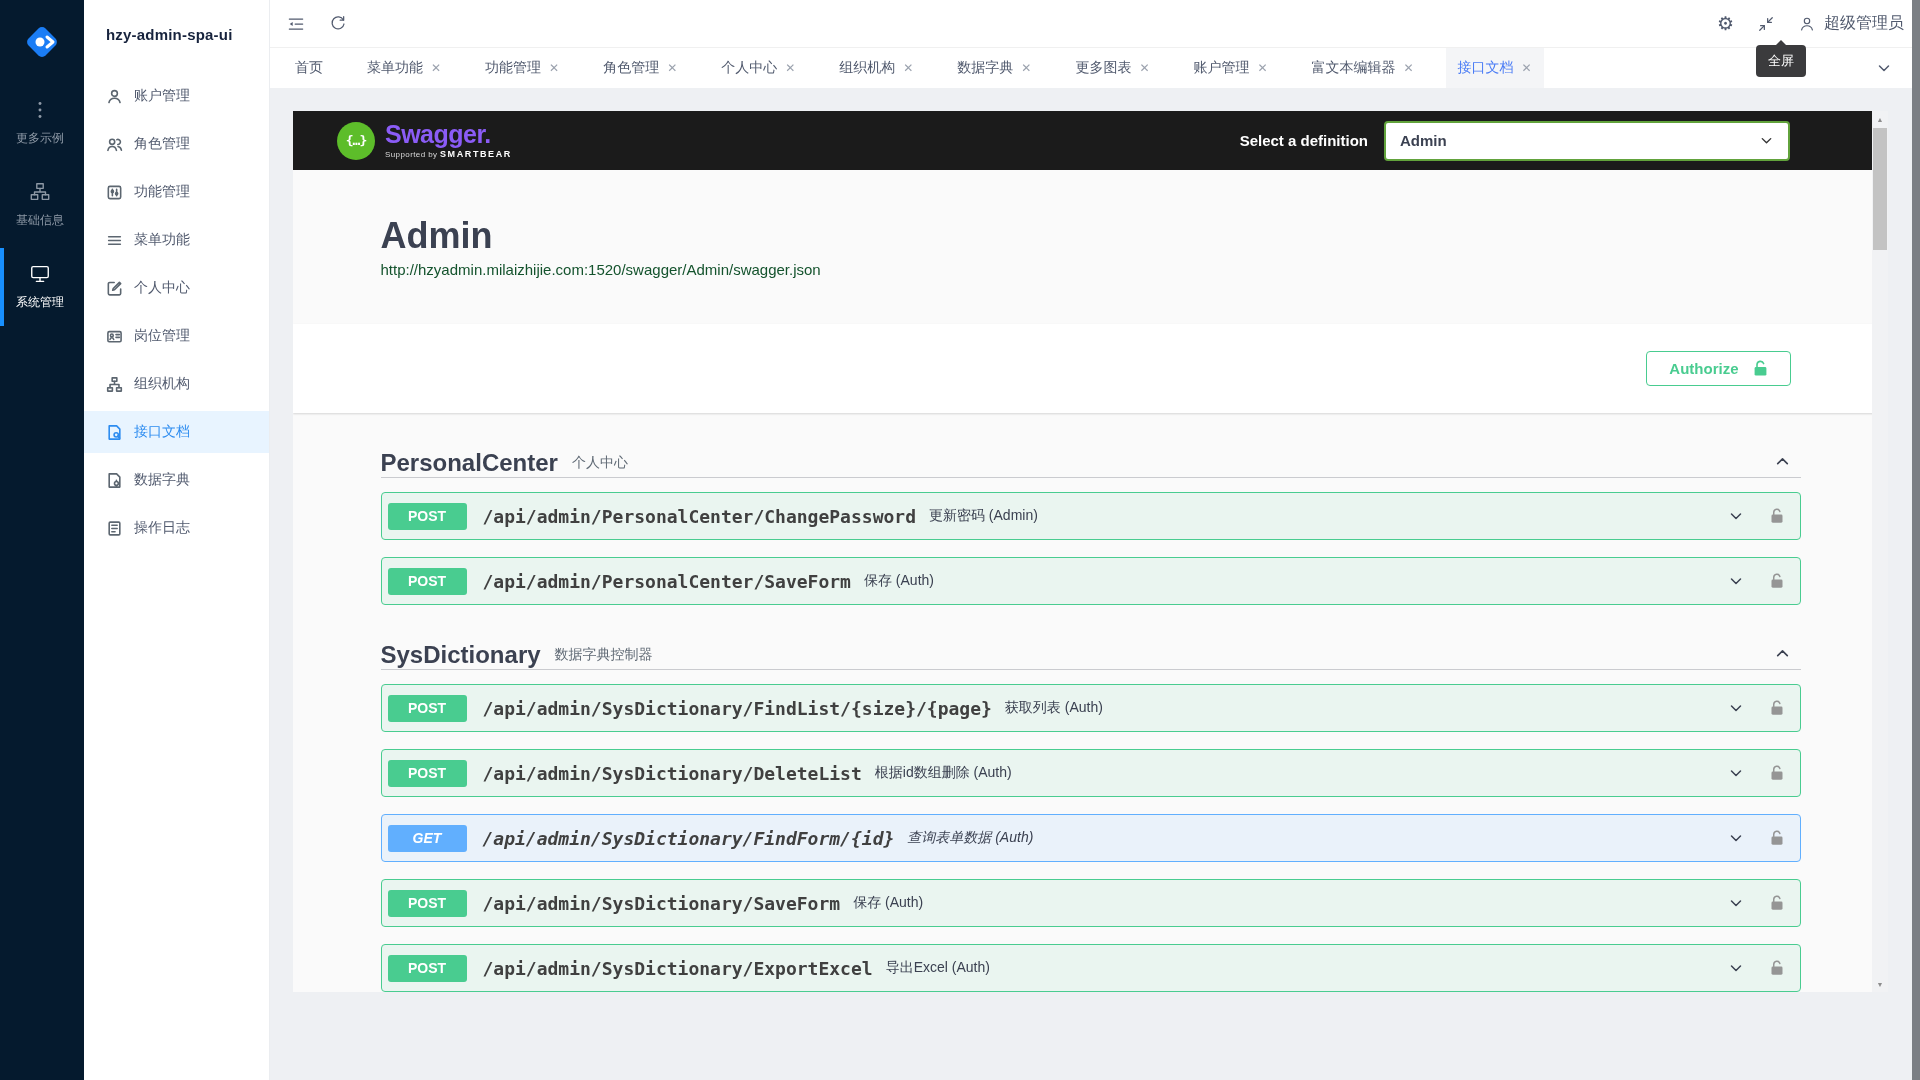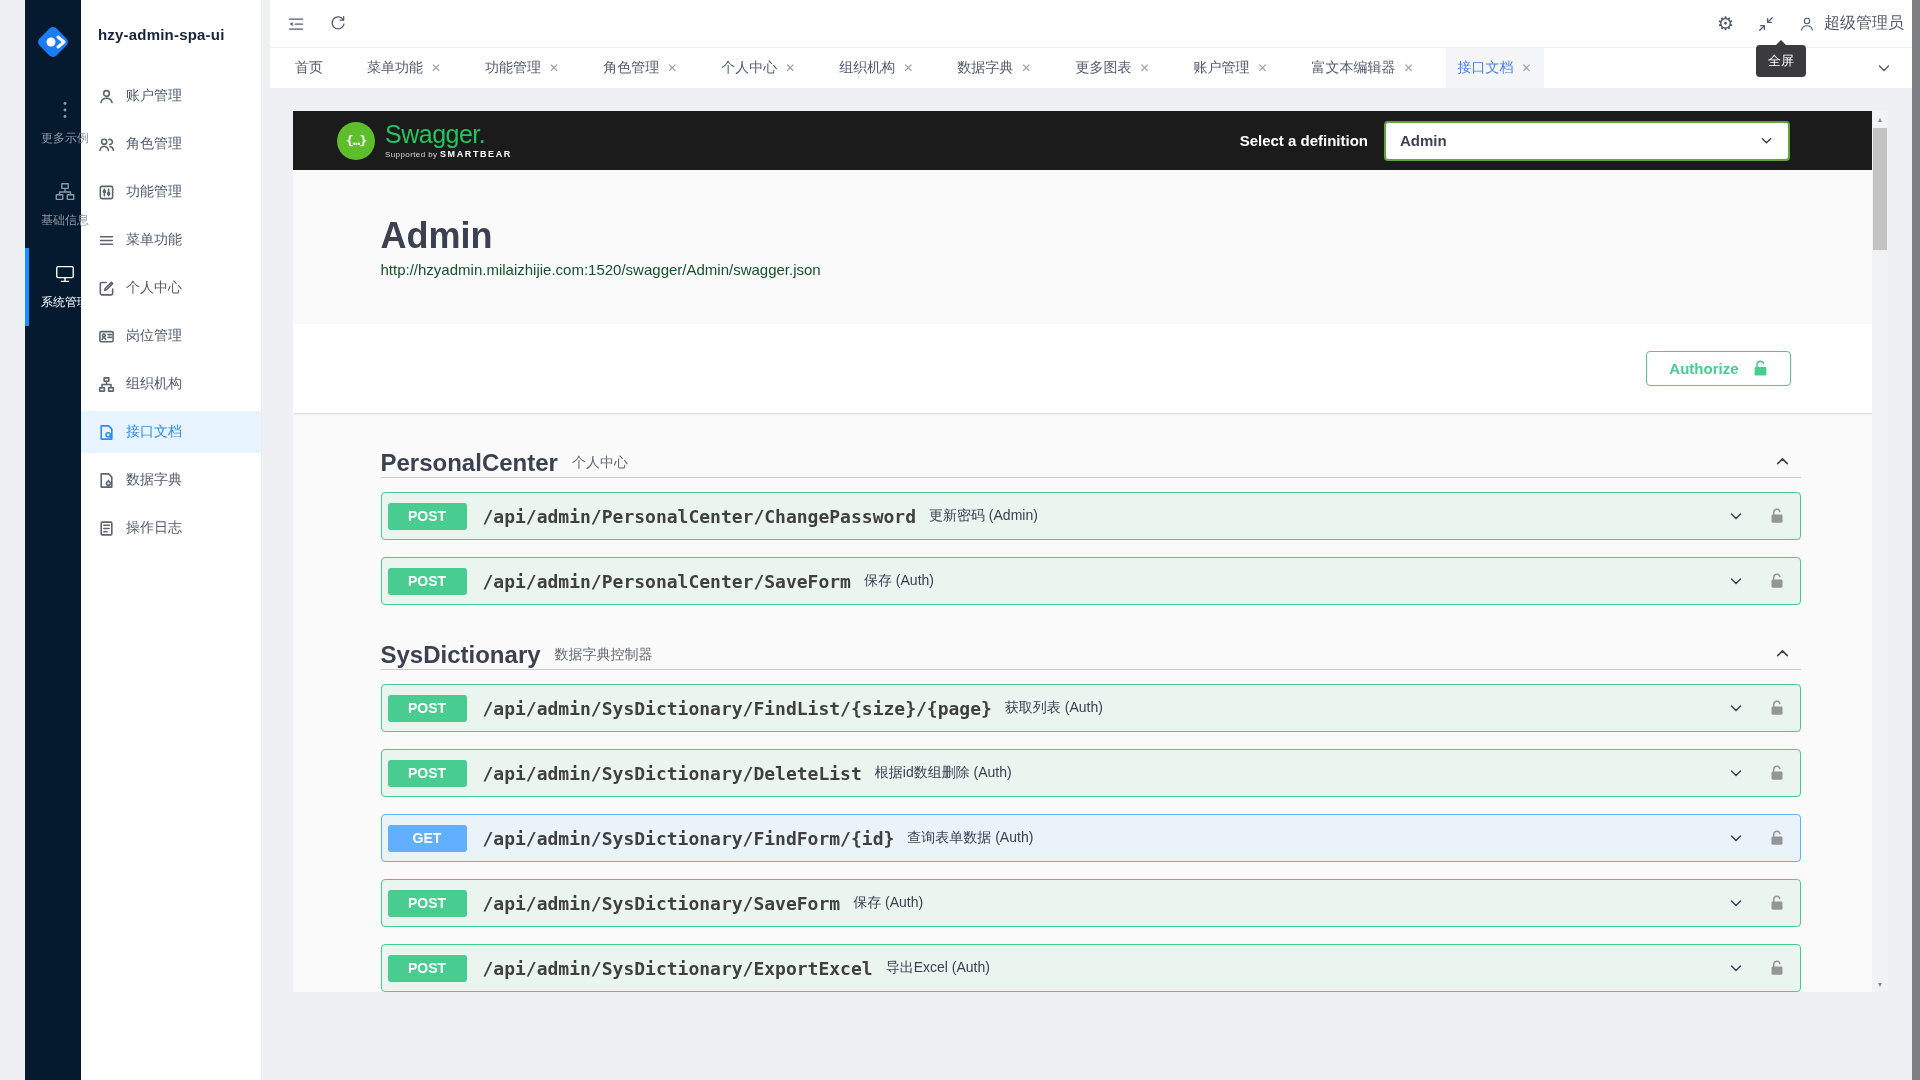--- a/index.html
+++ b/index.html
@@ -1,28 +1,28 @@
 <!DOCTYPE html>
 <html><head>
 <meta charset="utf-8">
 <style>
   * { margin:0; padding:0; box-sizing:border-box; }
   html,body { width:1920px; height:1080px; font-family:"Liberation Sans", sans-serif; }
   #app { position:relative; width:1920px; height:1080px; background:#eef0f3; overflow:hidden; }
 
   
-  .rail { position:absolute; left:0; top:0; width:56px; height:1080px; background:#051a2e; z-index:10;margin-left:25px; }
+  .rail { position:absolute; left:0; top:0; width:84px; height:1080px; background:#051a2e; z-index:10; }
   .rail-logo { width:44px; height:44px; margin:20px auto 24px; display:block; }
   .rail-item { position:relative; width:80px; height:70px; margin-bottom:12px; display:flex; flex-direction:column; align-items:center; justify-content:center; gap:9px; color:#8e99a6; font-size:12px; cursor:pointer; }
   .rail-item.active { color:#ffffff; }
   .rail-item .ind { position:absolute; left:0; top:-4px; width:4px; height:78px; background:#1890ff; }
   .rail-item svg { width:22px; height:22px; }
 
   
-  .sidebar { position:absolute; left:72px; top:0; width:190px; height:1080px; background:#ffffff; border-right:1px solid #ebedf0; z-index:9; }
+  .sidebar { position:absolute; left:80px; top:0; width:190px; height:1080px; background:#ffffff; border-right:1px solid #ebedf0; z-index:9; }
   .sidebar-title { padding:26px 0 0 26px; font-size:15px; font-weight:bold; color:#17233d; letter-spacing:.2px; }
   .menu { margin-top:32px; }
   .menu-item { height:42px; margin-bottom:6px; display:flex; align-items:center; padding-left:26px; gap:11px; font-size:14px; color:#515a6e; cursor:pointer; }
   .menu-item svg { width:17px; height:17px; stroke:#5c6670; }
   .menu-item.active { background:#e8f4ff; color:#2d8cf0; }
   .menu-item.active svg { stroke:#2d8cf0; }
 
   
   .topbar { position:absolute; left:270px; top:0; width:1650px; height:48px; background:#fff; border-bottom:1px solid #f0f0f0; display:flex; align-items:center; padding:0 16px; }
   .tb-icon { width:20px; height:20px; margin-right:22px; cursor:pointer; color:#515a6e; }
@@ -44,21 +44,21 @@
   .tooltip::before { content:""; position:absolute; top:-5px; left:50%; margin-left:-5px; border-left:5px solid transparent; border-right:5px solid transparent; border-bottom:5px solid #3b3b3d; }
 
   
   .main { position:absolute; left:270px; top:88px; width:1650px; height:992px; background:#eef0f3; }
   .panel { position:absolute; left:293px; top:111px; width:1595px; height:881px; background:#fafafa; overflow:hidden; z-index:5; }
 
   .sw-topbar { width:1579px; height:59px; background:#1b1b1b; display:flex; align-items:center; padding:0 82px 0 44px; }
   .sw-logo { display:flex; align-items:center; gap:10px; }
   .logo-circle { width:38px; height:38px; border-radius:50%; background:#5dbd2a; color:#fff; display:flex; align-items:center; justify-content:center; font-family:"DejaVu Sans Mono",monospace; font-size:13px; font-weight:bold; letter-spacing:-1px; }
   .logo-texts { display:flex; flex-direction:column; }
-  .logo-main { color:#22c55e; font-size:25px; font-weight:normal; line-height:25px; letter-spacing:-.5px; }
+  .logo-main { color:#8b5cf6; font-size:25px; font-weight:bold; line-height:25px; letter-spacing:-.5px; }
   .logo-sub { margin-top:2px; color:#d8d8d8; font-size:8px; letter-spacing:.4px; }
   .logo-sub b { font-size:9px; letter-spacing:1.6px; color:#fff; }
   .sw-select-group { margin-left:auto; display:flex; align-items:center; gap:16px; }
   .sw-select-label { color:#fff; font-size:15px; font-weight:bold; }
   .sw-select { width:406px; height:40px; background:#fff; border:2px solid #62a33c; border-radius:4px; display:flex; align-items:center; padding:0 14px; cursor:pointer; }
   .sw-select span { font-size:15px; font-weight:bold; color:#3b4151; }
   .sw-select svg { margin-left:auto; width:15px; height:15px; stroke:#333; }
 
   .sw-body { width:1420px; margin:0 auto; }
   .sw-info { padding-top:45px; }
@@ -72,21 +72,21 @@
 
   .sw-section { margin-top:36px; }
   .sw-sec-head { display:flex; align-items:center; border-bottom:1px solid rgba(59,65,81,.25); cursor:pointer; }
   .sw-sec-name { font-size:24px; font-weight:bold; color:#3b4151; }
   .sw-sec-desc { margin-left:14px; font-size:14px; color:#606a75; }
   .sw-sec-arrow { margin-left:auto; margin-right:10px; }
   .sw-sec-arrow svg { width:17px; height:17px; stroke:#3b4151; }
   .sw-rows { margin-top:14px; }
   .sw-row { height:48px; margin-bottom:17px; border:1px solid; border-radius:4px; display:flex; align-items:center; padding:0 16px 0 6px; cursor:pointer; }
   .sw-row.post { background:rgba(73,204,144,.09); border-color:#49cc90; }
-  .sw-row.get  { background:rgba(97,175,254,.10); border-color:#61affe; }
+  .sw-row.get  { background:rgba(97,175,254,.10); border-color:#61affe;font-style:italic; }
   .method-badge { min-width:79px; height:27px; border-radius:3px; display:flex; align-items:center; justify-content:center; color:#fff; font-size:14px; font-weight:bold; }
   .post .method-badge { background:#49cc90; }
   .get  .method-badge { background:#61affe; }
   .row-path { margin-left:16px; font-family:"DejaVu Sans Mono",monospace; font-weight:bold; font-size:18px; color:#404040; }
   .row-desc { margin-left:13px; font-size:14px; color:#3b4151; }
   .row-icons { margin-left:auto; display:flex; align-items:center; gap:26px; }
   .row-icons svg { cursor:pointer; }
   .chev { width:16px; height:16px; stroke:#3b4151; }
   .lock-gray { width:14px; height:16px; color:#959595; }
 

